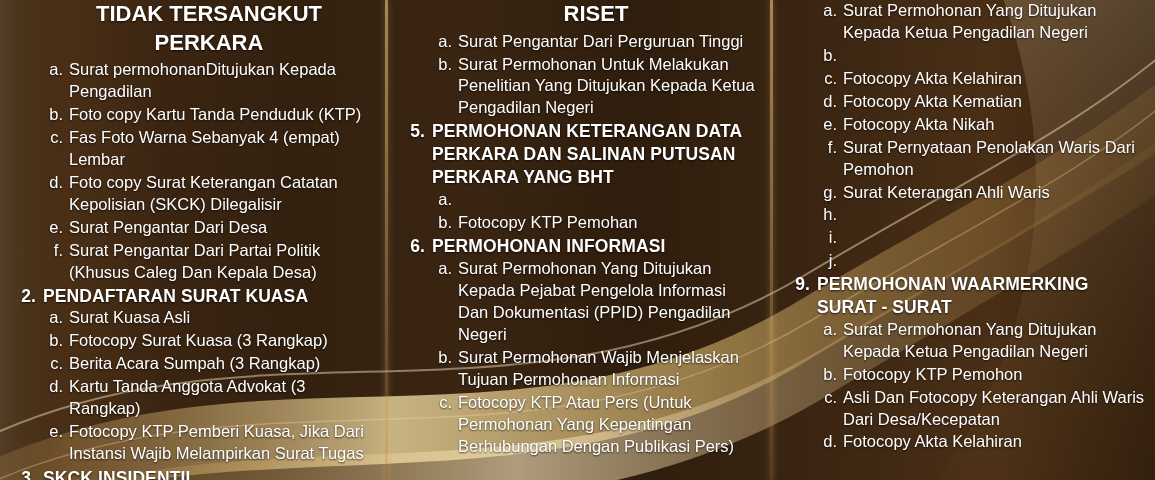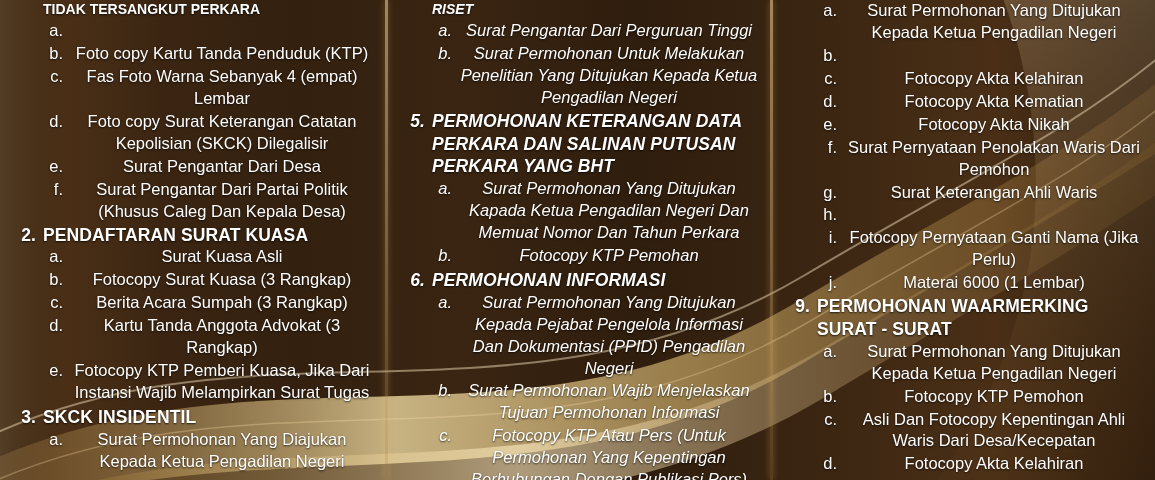--- a/index.html
+++ b/index.html
@@ -52,21 +52,21 @@
     inset: 0;
     display: flex;
     z-index: 5;
   }
   .column {
     position: relative;
     box-sizing: border-box;
     color: #ffffff;
   }
   .col1 { width: 385px; padding: 0 10px 0 14px; }
-  .col2 { width: 385px; padding: 0 10px 0 18px; font-style: italic; }
+  .col2 { width: 385px; padding: 0 10px 0 18px; }
   .col3 { width: 385px; padding: 0 10px 0 18px; }
 
   .col-inner {
     position: relative;
   }
 
   .section {
     position: relative;
     margin: 0 0 2px 0;
   }
@@ -84,47 +84,47 @@
     width: 22px;
     flex: 0 0 22px;
     text-align: right;
     margin-right: 7px;
     font-weight: bold;
   }
   .section-title {
     flex: 1 1 auto;
   }
   .cont-head {
-    font-size: 14px;
+    font-size: 22px;
     font-weight: bold;
     line-height: 1.30;
     color: #ffffff;
     text-shadow: 0 1px 2px rgba(0,0,0,0.75);
     padding-left: 29px;
     margin: 0 0 2px 0;
+    text-align: center;
   }
   .item {
     display: flex;
     align-items: flex-start;
     font-size: 16.5px;
     line-height: 1.33;
     color: #ffffff;
     text-shadow: 0 1px 2px rgba(0,0,0,0.7);
     margin: 0 0 1px 0;
     padding-left: 29px;
   }
   .item-letter {
     flex: 0 0 20px;
     width: 20px;
     text-align: right;
     margin-right: 6px;
   }
   .item-text {
     flex: 1 1 auto;
-    text-align: center;
   }
 </style>
 </head>
 <body>
 
 <div id="poster">
 
   <div class="bg-base"></div>
 
   <svg class="ribbon" width="1155" height="480" viewBox="0 0 1155 480" style="left:0;top:0;">
@@ -166,20 +166,21 @@
 
   <div class="columns">
 
     <div class="column col1">
       <div class="col-inner">
 
         <div class="cont-head">TIDAK TERSANGKUT PERKARA</div>
 
         <div class="item">
           <span class="item-letter">a.</span>
+          <span class="item-text">Surat permohonanDitujukan Kepada Pengadilan</span>
         </div>
         <div class="item">
           <span class="item-letter">b.</span>
           <span class="item-text">Foto copy Kartu Tanda Penduduk (KTP)</span>
         </div>
         <div class="item">
           <span class="item-letter">c.</span>
           <span class="item-text">Fas Foto Warna Sebanyak 4 (empat) Lembar</span>
         </div>
         <div class="item">
@@ -251,21 +252,20 @@
           <span class="item-text">Surat Permohonan Untuk Melakukan Penelitian Yang Ditujukan Kepada Ketua Pengadilan Negeri</span>
         </div>
 
         <div class="section">
           <div class="section-head">
             <span class="section-num">5.</span>
             <span class="section-title">PERMOHONAN KETERANGAN DATA PERKARA DAN SALINAN PUTUSAN PERKARA YANG BHT</span>
           </div>
           <div class="item">
             <span class="item-letter">a.</span>
-            <span class="item-text">Surat Permohonan Yang Ditujukan Kapada Ketua Pengadilan Negeri Dan Memuat Nomor Dan Tahun Perkara</span>
           </div>
           <div class="item">
             <span class="item-letter">b.</span>
             <span class="item-text">Fotocopy KTP Pemohan</span>
           </div>
         </div>
 
         <div class="section">
           <div class="section-head">
             <span class="section-num">6.</span>
@@ -316,43 +316,41 @@
         </div>
         <div class="item">
           <span class="item-letter">g.</span>
           <span class="item-text">Surat Keterangan Ahli Waris</span>
         </div>
         <div class="item">
           <span class="item-letter">h.</span>
         </div>
         <div class="item">
           <span class="item-letter">i.</span>
-          <span class="item-text">Fotocopy Pernyataan Ganti Nama (Jika Perlu)</span>
         </div>
         <div class="item">
           <span class="item-letter">j.</span>
-          <span class="item-text">Materai 6000 (1 Lembar)</span>
         </div>
 
         <div class="section">
           <div class="section-head">
             <span class="section-num">9.</span>
             <span class="section-title">PERMOHONAN WAARMERKING SURAT - SURAT</span>
           </div>
           <div class="item">
             <span class="item-letter">a.</span>
             <span class="item-text">Surat Permohonan Yang Ditujukan Kepada Ketua Pengadilan Negeri</span>
           </div>
           <div class="item">
             <span class="item-letter">b.</span>
             <span class="item-text">Fotocopy KTP Pemohon</span>
           </div>
           <div class="item">
             <span class="item-letter">c.</span>
-            <span class="item-text">Asli Dan Fotocopy Kepentingan Ahli Waris Dari Desa/Kecepatan</span>
+            <span class="item-text">Asli Dan Fotocopy Keterangan Ahli Waris Dari Desa/Kecepatan</span>
           </div>
           <div class="item">
             <span class="item-letter">d.</span>
             <span class="item-text">Fotocopy Akta Kelahiran</span>
           </div>
 
         </div>
 
       </div>
     </div>

